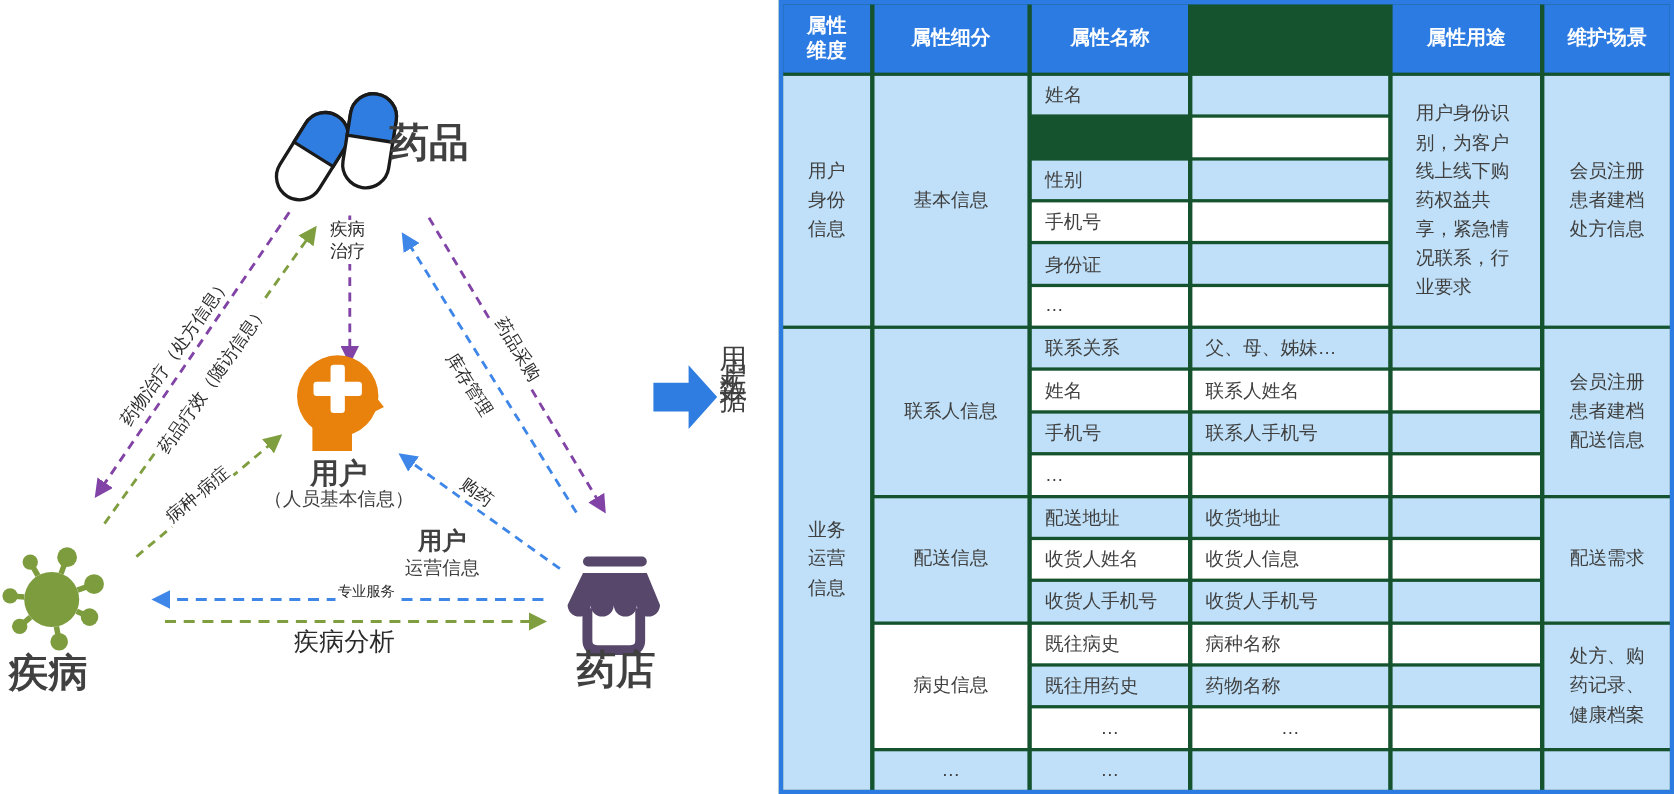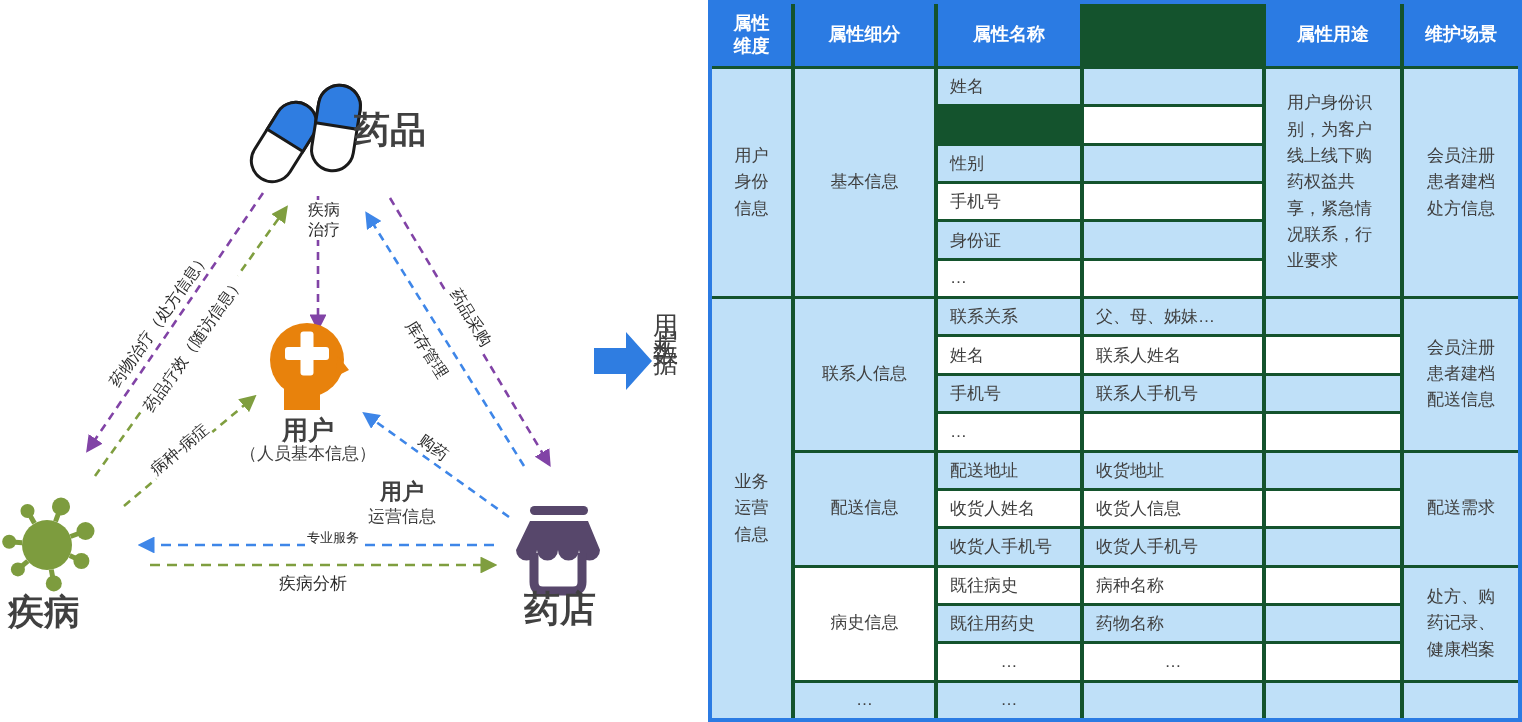--- a/index.html
+++ b/index.html
@@ -123,29 +123,29 @@
 
       <polygon points="594,348 626,348 626,332 652,361 626,390 626,374 594,374" fill="var(--block-arrow-blue)"></polygon>
     </svg>
 
     <div class="node-label big-label" style="left:354px;top:106px;">药品</div>
     <div class="center-label" style="left:248px;top:413px;width:120px;font-size:26px;font-weight:bold;">用户</div>
     <div class="center-label" style="left:228px;top:442px;width:160px;font-size:17px;">（人员基本信息）</div>
     <div class="node-label big-label" style="left:8px;top:588px;">疾病</div>
     <div class="node-label big-label" style="left:524px;top:585px;">药店</div>
 
-    <div class="edge-label" style="left:320px;top:220px;white-space:pre-line;width:44px;text-align:right;line-height:1.25;transform:translate(-50%,-50%);">疾病治疗</div>
+    <div class="edge-label" style="left:320px;top:220px;white-space:pre-line;width:44px;text-align:left;line-height:1.25;transform:translate(-50%,-50%);">疾病治疗</div>
     <div class="edge-label rot" style="left:160px;top:320px;transform:translate(-50%,-50%) rotate(-55deg);">药物治疗（处方信息）</div>
     <div class="edge-label rot" style="left:194px;top:345px;transform:translate(-50%,-50%) rotate(-55deg);">药品疗效（随访信息）</div>
     <div class="edge-label rot" style="left:180px;top:450px;transform:translate(-50%,-50%) rotate(-40deg);">病种-病症</div>
     <div class="edge-label rot" style="left:470px;top:318px;transform:translate(-50%,-50%) rotate(59deg);">药品采购</div>
     <div class="edge-label rot" style="left:426px;top:350px;transform:translate(-50%,-50%) rotate(58deg);">库存管理</div>
     <div class="edge-label rot" style="left:433px;top:448px;transform:translate(-50%,-50%) rotate(36deg);">购药</div>
     <div class="edge-label" style="left:313px;top:538px;font-size:13px;margin-left:20px;">专业服务</div>
-    <div class="edge-label" style="left:313px;top:583px;font-size:17px;font-family:Liberation Mono, monospace;">疾病分析</div>
+    <div class="edge-label" style="left:313px;top:583px;font-size:23px;font-family:Liberation Mono, monospace;">疾病分析</div>
 
     <div class="center-label" style="left:362px;top:477px;width:80px;font-size:22px;font-weight:bold;">用户</div>
     <div class="center-label" style="left:362px;top:505px;width:80px;font-size:17px;">运营信息</div>
 
     <div class="master-data">用户主数据</div>
   </div>
 
   <div class="attr-table">
 
     <div class="th" style="grid-area:1/1">属性

